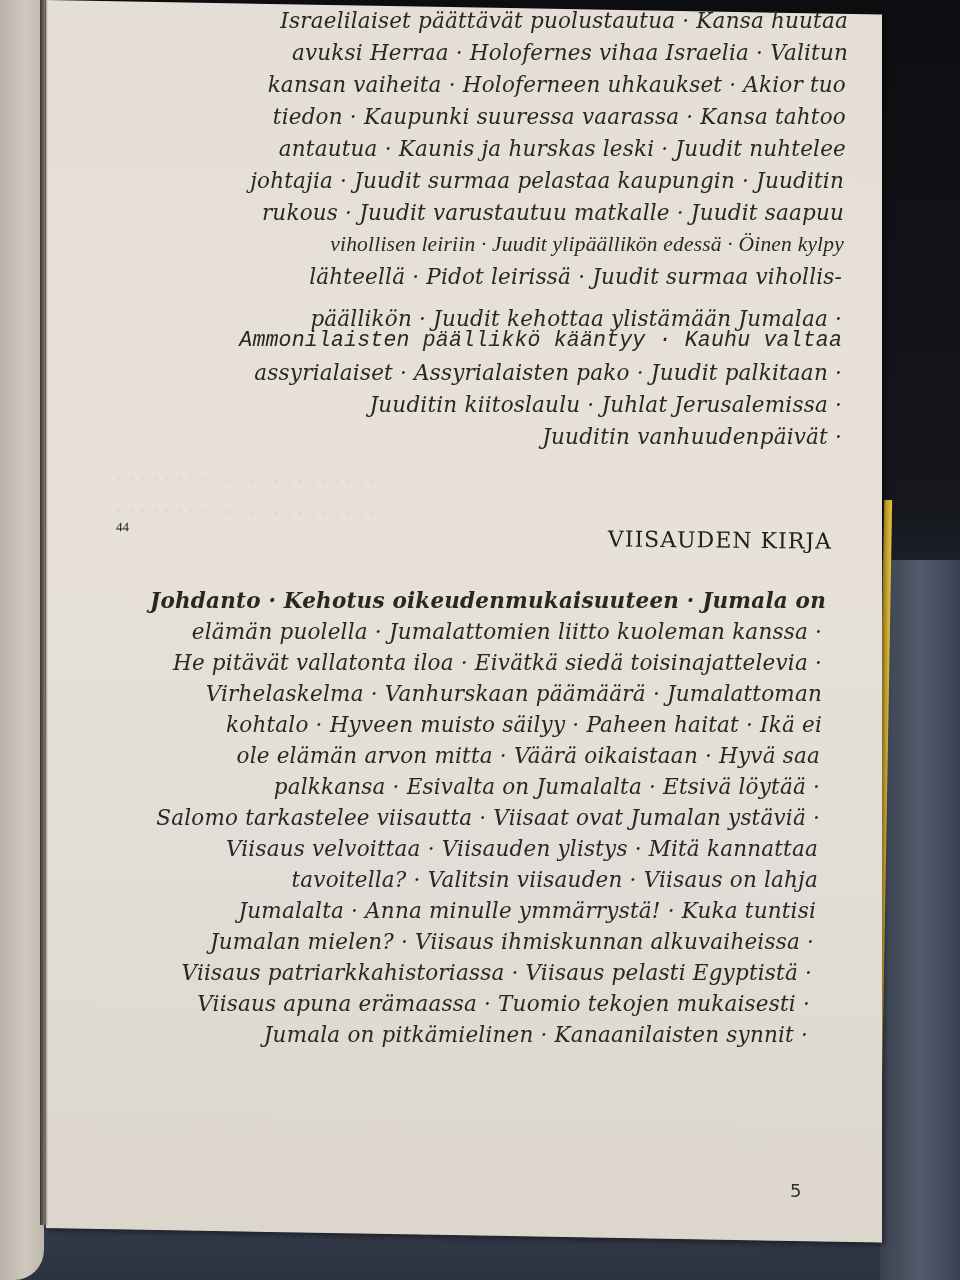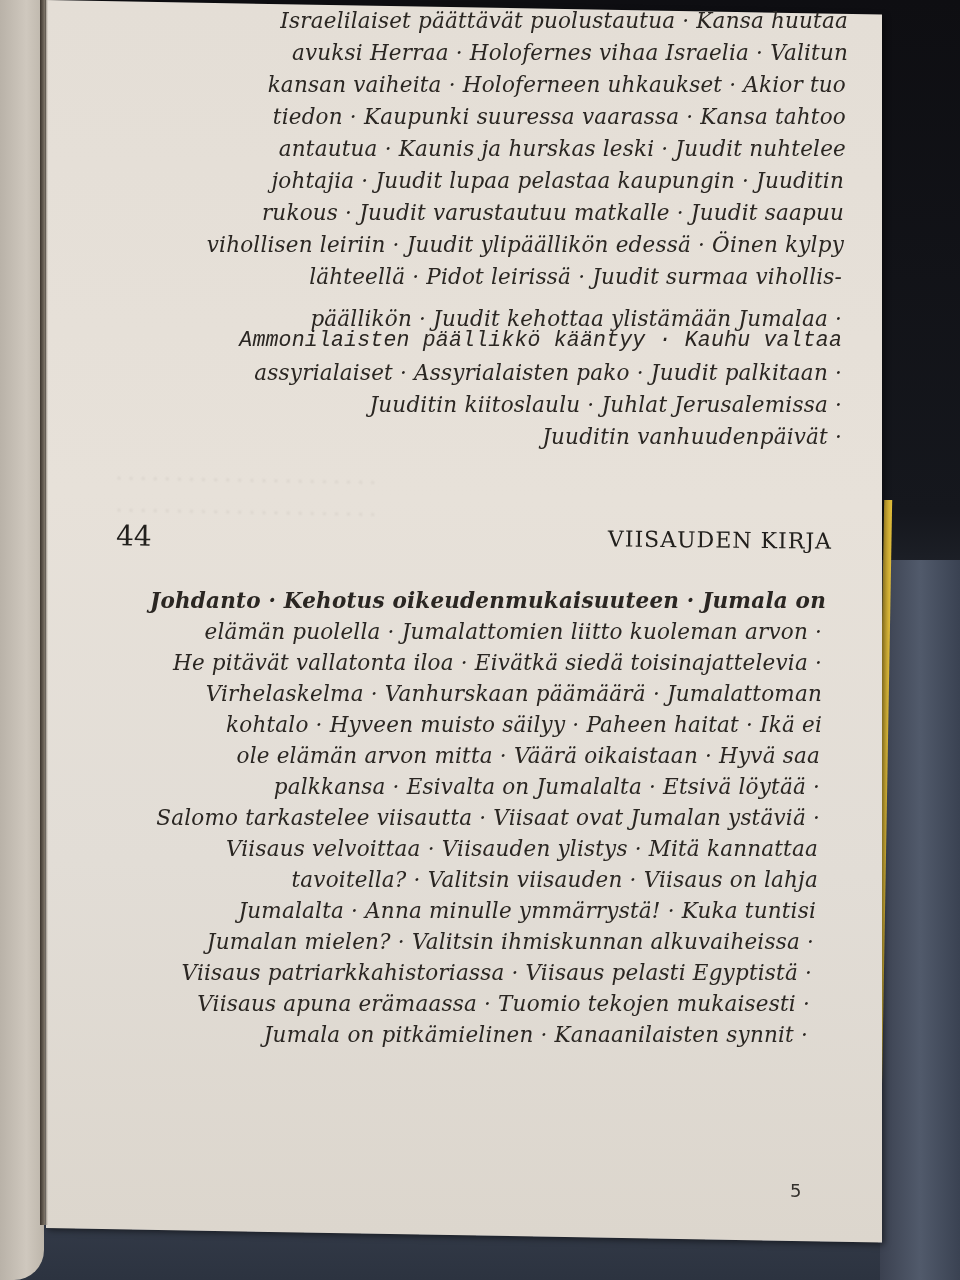--- a/index.html
+++ b/index.html
@@ -48,21 +48,21 @@
   }
   .line {
     position:absolute; right:0; white-space:nowrap; text-align:right;
     transform-origin:100% 50%;
   }
   .heading-row {
     position:absolute; left:116px; top:523px; width:716px; height:32px;
     font-family:"DejaVu Serif", serif; color:#22201d;
     transform:rotate(0.6deg);
   }
-  .page-number-top { position:absolute; left:0; top:0; font-size:28px; }
+  .page-number-top { position:absolute; left:0; top:0; font-size:13px;font-family:Liberation Serif, serif; }
   .chapter-title { position:absolute; right:0; top:2px; font-size:22px; letter-spacing:1px; }
   .folio {
     position:absolute; left:790px; top:1180px; font-size:18px; color:#33302c;
     font-family:"DejaVu Sans", sans-serif;
   }
 </style>
 </head>
 <body>
 
 <div class="bg-dark"></div>
@@ -77,47 +77,47 @@
 </div>
 
 <div class="gutter-shadow"></div>
 
 <div class="text-block" style="top:8px;">
   <div class="line" style="top:0px;right:-8px;">Israelilaiset päättävät puolustautua · Kansa huutaa</div>
   <div class="line" style="top:32px;right:-8px;">avuksi Herraa · Holofernes vihaa Israelia · Valitun</div>
   <div class="line" style="top:64px;right:-6px;">kansan vaiheita · Holoferneen uhkaukset · Akior tuo</div>
   <div class="line" style="top:96px;right:-6px;">tiedon · Kaupunki suuressa vaarassa · Kansa tahtoo</div>
   <div class="line" style="top:128px;right:-6px;">antautua · Kaunis ja hurskas leski · Juudit nuhtelee</div>
-  <div class="line" style="top:160px;right:-4px;">johtajia · Juudit lupaa pelastaa kaupungin · Juuditin</div>
+  <div class="line" style="top:160px;right:-4px;">johtajia · Juudit surmaa pelastaa kaupungin · Juuditin</div>
   <div class="line" style="top:192px;right:-4px;">rukous · Juudit varustautuu matkalle · Juudit saapuu</div>
-  <div class="line" style="top:224px;right:-4px;">vihollisen leiriin · Juudit ylipäällikön edessä · Öinen kylpy</div>
+  <div class="line" style="top:224px;right:-4px;font-family:Liberation Serif, serif;">vihollisen leiriin · Juudit ylipäällikön edessä · Öinen kylpy</div>
   <div class="line" style="top:256px;right:-2px;">lähteellä · Pidot leirissä · Juudit surmaa vihollis-</div>
   <div class="line" style="top:288px;right:-2px;margin-top:10px;">päällikön · Juudit kehottaa ylistämään Jumalaa ·</div>
   <div class="line" style="top:320px;right:-2px;font-family:Liberation Mono, monospace;">Ammonilaisten päällikkö kääntyy · Kauhu valtaa</div>
   <div class="line" style="top:352px;right:-2px;">assyrialaiset · Assyrialaisten pako · Juudit palkitaan ·</div>
   <div class="line" style="top:384px;right:-2px;">Juuditin kiitoslaulu · Juhlat Jerusalemissa ·</div>
   <div class="line" style="top:416px;right:-2px;">Juuditin vanhuudenpäivät ·</div>
 </div>
 
 <div class="heading-row">
   <span class="page-number-top">44</span>
   <span class="chapter-title">VIISAUDEN KIRJA</span>
 </div>
 
 <div class="text-block" style="top:588px;">
   <div class="line" style="top:0px;right:14px;font-weight:bold;">Johdanto · Kehotus oikeudenmukaisuuteen · Jumala on</div>
-  <div class="line" style="top:31px;right:18px;">elämän puolella · Jumalattomien liitto kuoleman arvon ·</div>
+  <div class="line" style="top:31px;right:18px;">elämän puolella · Jumalattomien liitto kuoleman kanssa ·</div>
   <div class="line" style="top:62px;right:18px;">He pitävät vallatonta iloa · Eivätkä siedä toisinajattelevia ·</div>
   <div class="line" style="top:93px;right:18px;">Virhelaskelma · Vanhurskaan päämäärä · Jumalattoman</div>
   <div class="line" style="top:124px;right:18px;">kohtalo · Hyveen muisto säilyy · Paheen haitat · Ikä ei</div>
   <div class="line" style="top:155px;right:20px;">ole elämän arvon mitta · Väärä oikaistaan · Hyvä saa</div>
   <div class="line" style="top:186px;right:20px;">palkkansa · Esivalta on Jumalalta · Etsivä löytää ·</div>
   <div class="line" style="top:217px;right:20px;">Salomo tarkastelee viisautta · Viisaat ovat Jumalan ystäviä ·</div>
   <div class="line" style="top:248px;right:22px;">Viisaus velvoittaa · Viisauden ylistys · Mitä kannattaa</div>
   <div class="line" style="top:279px;right:22px;">tavoitella? · Valitsin viisauden · Viisaus on lahja</div>
   <div class="line" style="top:310px;right:24px;">Jumalalta · Anna minulle ymmärrystä! · Kuka tuntisi</div>
-  <div class="line" style="top:341px;right:26px;">Jumalan mielen? · Valitsin ihmiskunnan alkuvaiheissa ·</div>
+  <div class="line" style="top:341px;right:26px;">Jumalan mielen? · Viisaus ihmiskunnan alkuvaiheissa ·</div>
   <div class="line" style="top:372px;right:28px;">Viisaus patriarkkahistoriassa · Viisaus pelasti Egyptistä ·</div>
   <div class="line" style="top:403px;right:30px;">Viisaus apuna erämaassa · Tuomio tekojen mukaisesti ·</div>
   <div class="line" style="top:434px;right:32px;">Jumala on pitkämielinen · Kanaanilaisten synnit ·</div>
 </div>
 
 <div class="folio">5</div>
 
 </body></html>

